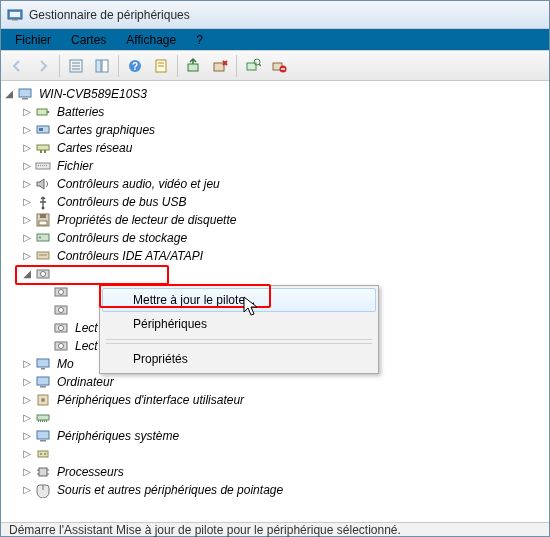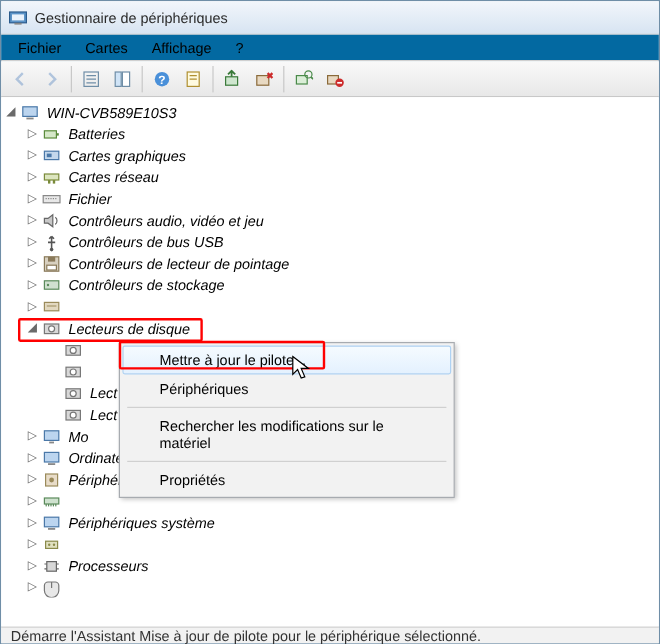--- a/index.html
+++ b/index.html
@@ -272,21 +272,21 @@
     <div class="node">
         <span class="indent"></span>
         <span class="toggle">▷</span>
         <span class="dev-icon">
           <svg class="dev-generic" viewBox="0 0 16 16">
             <rect x="2" y="2" width="12" height="12" fill="#d8d0c0" stroke="#8a7a5a"></rect>
             <rect x="5" y="2" width="6" height="4" fill="#8a7a5a"></rect>
             <rect x="4" y="9" width="8" height="4" fill="#fff" stroke="#8a7a5a"></rect>
           </svg>
         </span>
-        <span class="label">Contrôleurs de lecteur de pointage</span>
+        <span class="label">Propriétés de lecteur de disquette</span>
       </div>
 
     <div class="node">
         <span class="indent"></span>
         <span class="toggle">▷</span>
         <span class="dev-icon">
           <svg class="dev-generic" viewBox="0 0 16 16">
             <rect x="2" y="4" width="12" height="7" fill="#d0e0d0" stroke="#5a8a5a"></rect>
             <circle cx="5" cy="7.5" r="1" fill="#5a8a5a"></circle>
           </svg>
@@ -296,32 +296,32 @@
 
     <div class="node">
         <span class="indent"></span>
         <span class="toggle">▷</span>
         <span class="dev-icon">
           <svg class="dev-generic" viewBox="0 0 16 16">
             <rect x="2" y="4" width="12" height="7" fill="#e2d8c0" stroke="#9a8a5a"></rect>
             <line x1="4" y1="7" x2="12" y2="7" stroke="#9a8a5a"></line>
           </svg>
         </span>
+        <span class="label">Contrôleurs IDE ATA/ATAPI</span>
       </div>
 
     <div class="node">
         <span class="indent"></span>
         <span class="toggle">◢</span>
         <span class="dev-icon">
           <svg class="dev-generic" viewBox="0 0 16 16">
             <rect x="2" y="4" width="12" height="8" fill="#d8d8d8" stroke="#777"></rect>
             <circle cx="8" cy="8" r="2.5" fill="#fff" stroke="#777"></circle>
           </svg>
         </span>
-        <span class="label">Lecteurs de disque</span>
       </div>
 
     <div class="node">
         <span class="indent"></span>
         <span class="indent"></span>
         <span class="toggle empty">·</span>
         <span class="dev-icon">
           <svg class="dev-generic" viewBox="0 0 16 16">
             <rect x="2" y="4" width="12" height="8" fill="#d8d8d8" stroke="#777"></rect>
             <circle cx="8" cy="8" r="2.5" fill="#fff" stroke="#777"></circle>
@@ -458,29 +458,29 @@
 
     <div class="node">
         <span class="indent"></span>
         <span class="toggle">▷</span>
         <span class="dev-icon">
           <svg class="dev-generic" viewBox="0 0 16 16">
             <path d="M5 3 h6 a3 3 0 0 1 3 3 v4 a5 5 0 0 1 -12 0 v-4 a3 3 0 0 1 3 -3 z" fill="#e8e8e8" stroke="#777"></path>
             <line x1="8" y1="3" x2="8" y2="8" stroke="#777"></line>
           </svg>
         </span>
+        <span class="label">Souris et autres périphériques de pointage</span>
       </div>
 
     <div class="highlight-box" style="left:14px; top:184px; width:154px; height:20px;"></div>
 
     <div class="context-menu" style="left:98px; top:204px;">
       <div class="cm-item hover">Mettre à jour le pilote...</div>
       <div class="cm-item">Périphériques</div>
       <div class="cm-sep"></div>
-      <div class="cm-item">Rechercher les modifications sur le matériel</div>
       <div class="cm-sep"></div>
       <div class="cm-item bold">Propriétés</div>
     </div>
 
     <div class="highlight-box" style="left:98px; top:203px; width:172px; height:24px;"></div>
 
     <div class="cursor" style="left:242px; top:215px;">
       <svg viewBox="0 0 18 22">
           <path d="M1 1 L1 16 L5 12 L8 19 L11 18 L8 11 L14 11 Z" fill="#fff" stroke="#000" stroke-width="1"></path>
         </svg>

